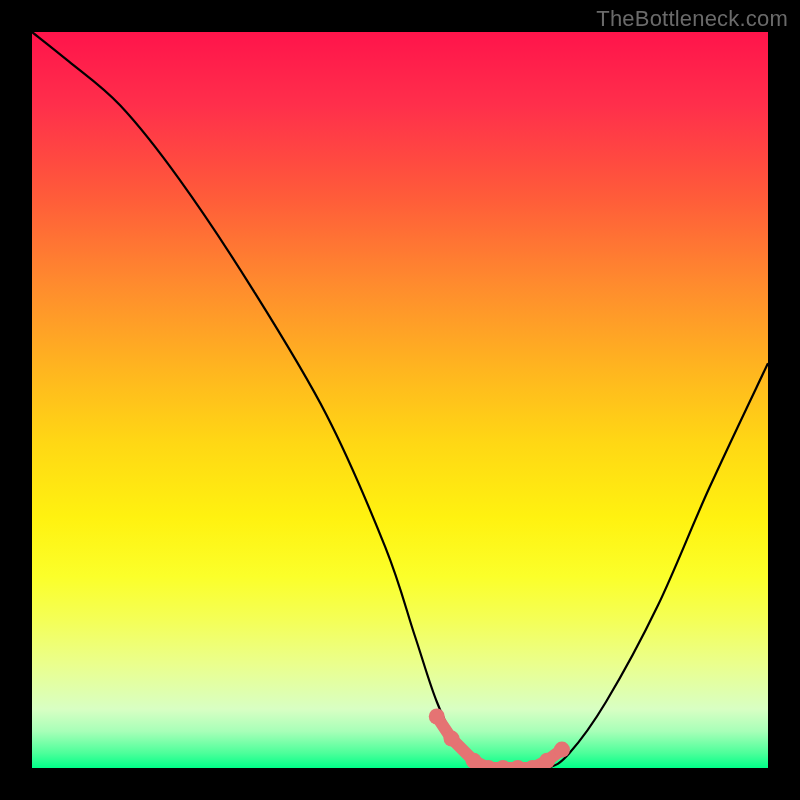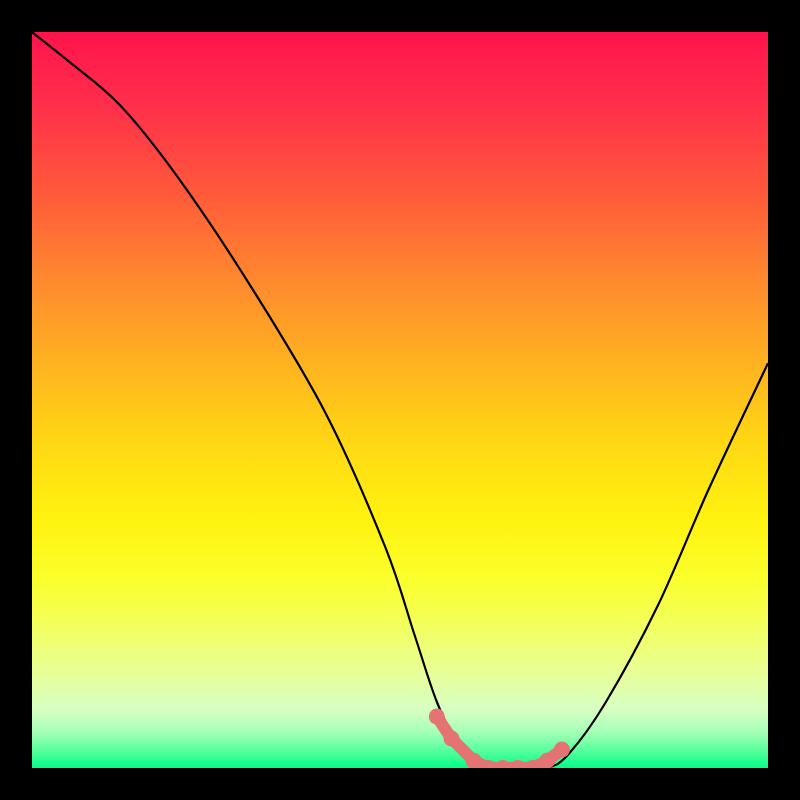--- a/index.html
+++ b/index.html
@@ -78,13 +78,14 @@
           <circle cx="441.59999999999997" cy="728.64" r="8" fill="#e57373"></circle>
           <circle cx="456.32" cy="736" r="8" fill="#e57373"></circle>
           <circle cx="471.04" cy="736" r="8" fill="#e57373"></circle>
           <circle cx="485.76000000000005" cy="736" r="8" fill="#e57373"></circle>
           <circle cx="500.48" cy="736" r="8" fill="#e57373"></circle>
           <circle cx="515.1999999999999" cy="728.64" r="8" fill="#e57373"></circle>
           <circle cx="529.92" cy="717.6" r="8" fill="#e57373"></circle>
         </g>
     </svg>
   </div>
+  <div class="watermark">TheBottleneck.com</div>
 </div>
 
 </body></html>

